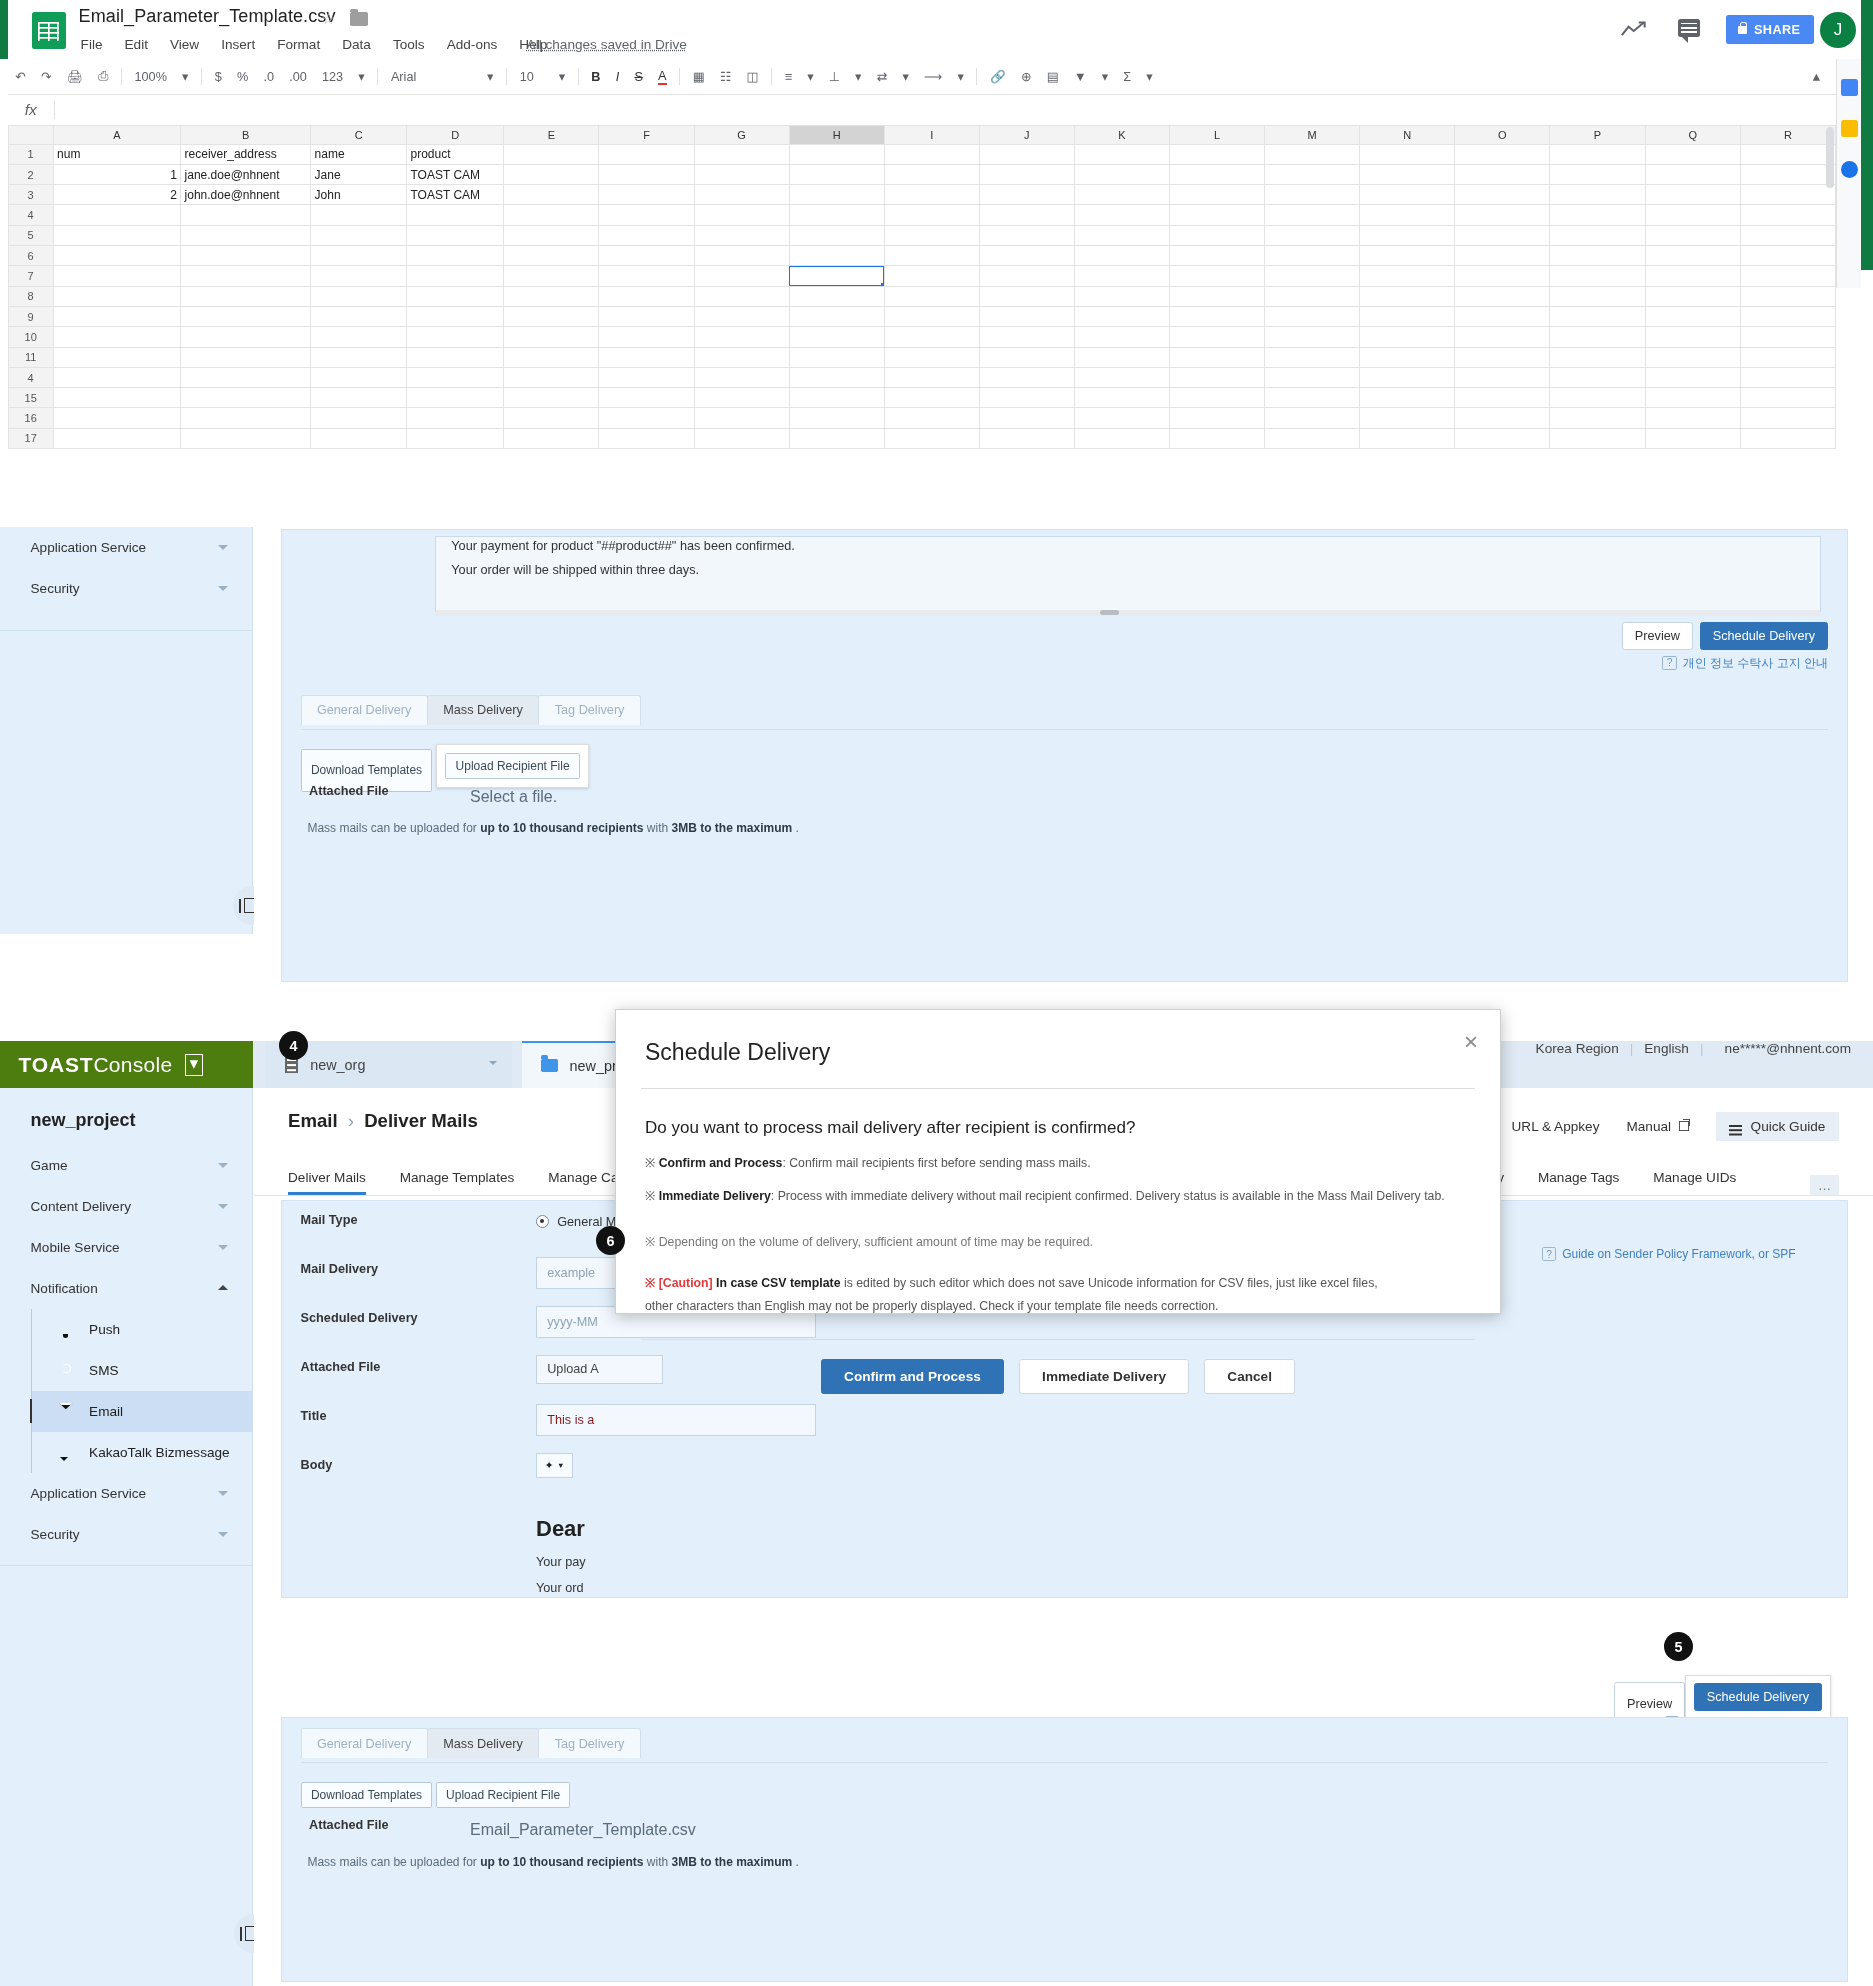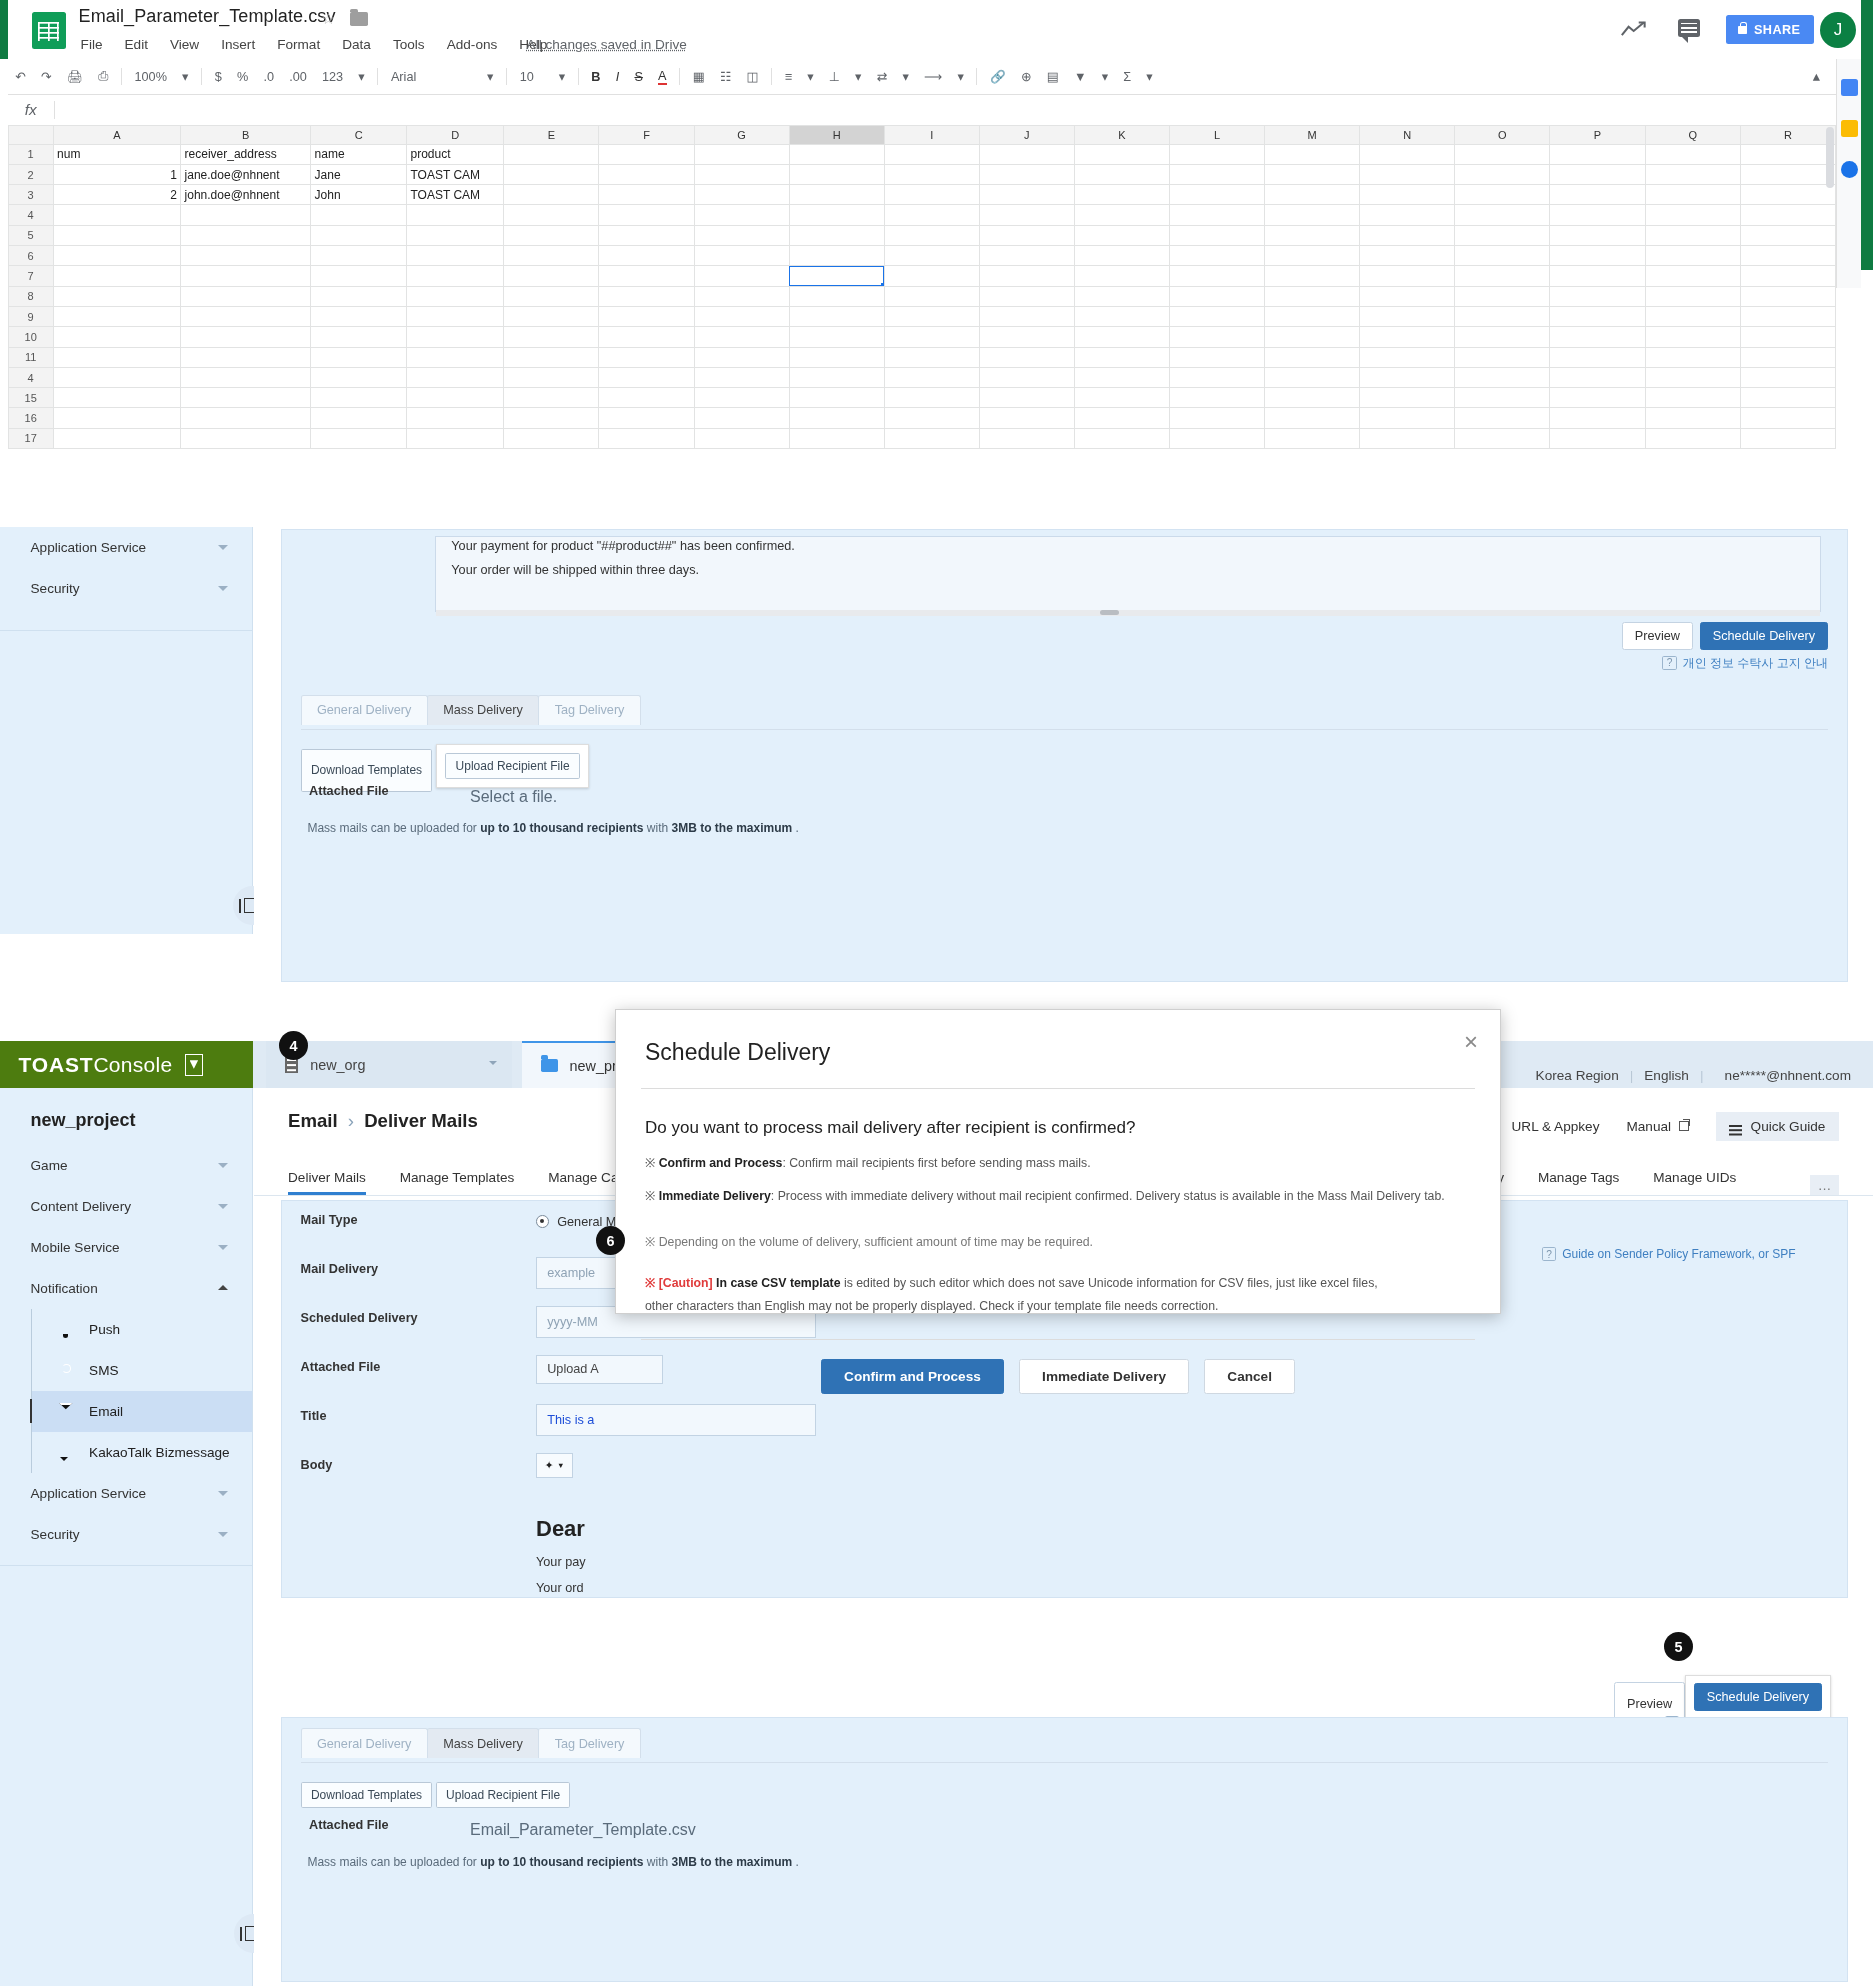--- a/index.html
+++ b/index.html
@@ -179,21 +179,21 @@
   }
   .gnb-proj {
     position:absolute; left:522px; top:0; width:170px; height:47px; background:#f2f7fc;
     border-top:2.5px solid #3f95e8; display:flex; align-items:center; padding-left:18.6px;
     font-size:14.4px; color:#333;
   }
   .gnb-svc {
     position:absolute; left:790px; top:0; width:108px; height:47px; background:#e6eff7;
     display:flex; align-items:center; justify-content:center; font-size:14.4px; color:#333; gap:7.6px;
   }
-  .gnb-right { position:absolute; right:22px; top:0; height:42px; display:flex; align-items:flex-end; font-size:13.6px; color:#444; gap:0;}
+  .gnb-right { position:absolute; right:22px; top:0; height:42px; display:flex; align-items:flex-start; font-size:13.6px; color:#444; gap:0;}
   .gnb-right span.sep{ color:#b9c8d6; margin:0 11px;}
   .caret-s{ border:4.2px solid transparent; border-top-color:#8fa5ba; margin-left:auto; margin-right:15.3px;}
   .gear{ width:12.7px;height:12.7px;border-radius:50%;border:1.7px solid #8fa5ba; margin-left:auto;}
   .grid9{ display:grid; grid-template-columns:repeat(3,3.4px); grid-template-rows:repeat(3,3.4px); gap:1.7px;}
   .grid9 i{ background:#444; width:3.4px;height:3.4px;}
   .bld{ width:13.6px;height:17px;background:#666; position:relative;}
   .bld:after{content:"";position:absolute;left:2.5px;top:2.5px;width:8.5px;height:2.5px;background:#fff;box-shadow:0 5.1px 0 #fff,0 10.2px 0 #fff;}
   .fldr{ width:17px;height:13.6px;background:#3f95e8;border-radius:1.7px; position:relative;}
   .fldr:before{content:"";position:absolute;left:0;top:-3.4px;width:7.6px;height:3.4px;background:#3f95e8;border-radius:1.7px 1.7px 0 0;}
 
@@ -932,21 +932,21 @@
       </div>
       <div class="frow">
         <div class="flabel">Attached File</div>
         <div class="fctrl">
             <div class="inp" style="width:127px;height:29px;color:#444">Upload A</div>
           </div>
       </div>
       <div class="frow">
         <div class="flabel">Title</div>
         <div class="fctrl">
-            <div class="inp" style="width:280px;color:#1d4ed8">This is a</div>
+            <div class="inp" style="width:280px;color:#7f1d1d">This is a</div>
           </div>
       </div>
       <div class="frow">
         <div class="flabel">Body</div>
         <div class="fctrl">
             <div class="wand">✦ <span style="font-size:7.6px">▼</span></div>
           </div>
       </div>
       <div class="spf">
         <span class="qmark">?</span>

